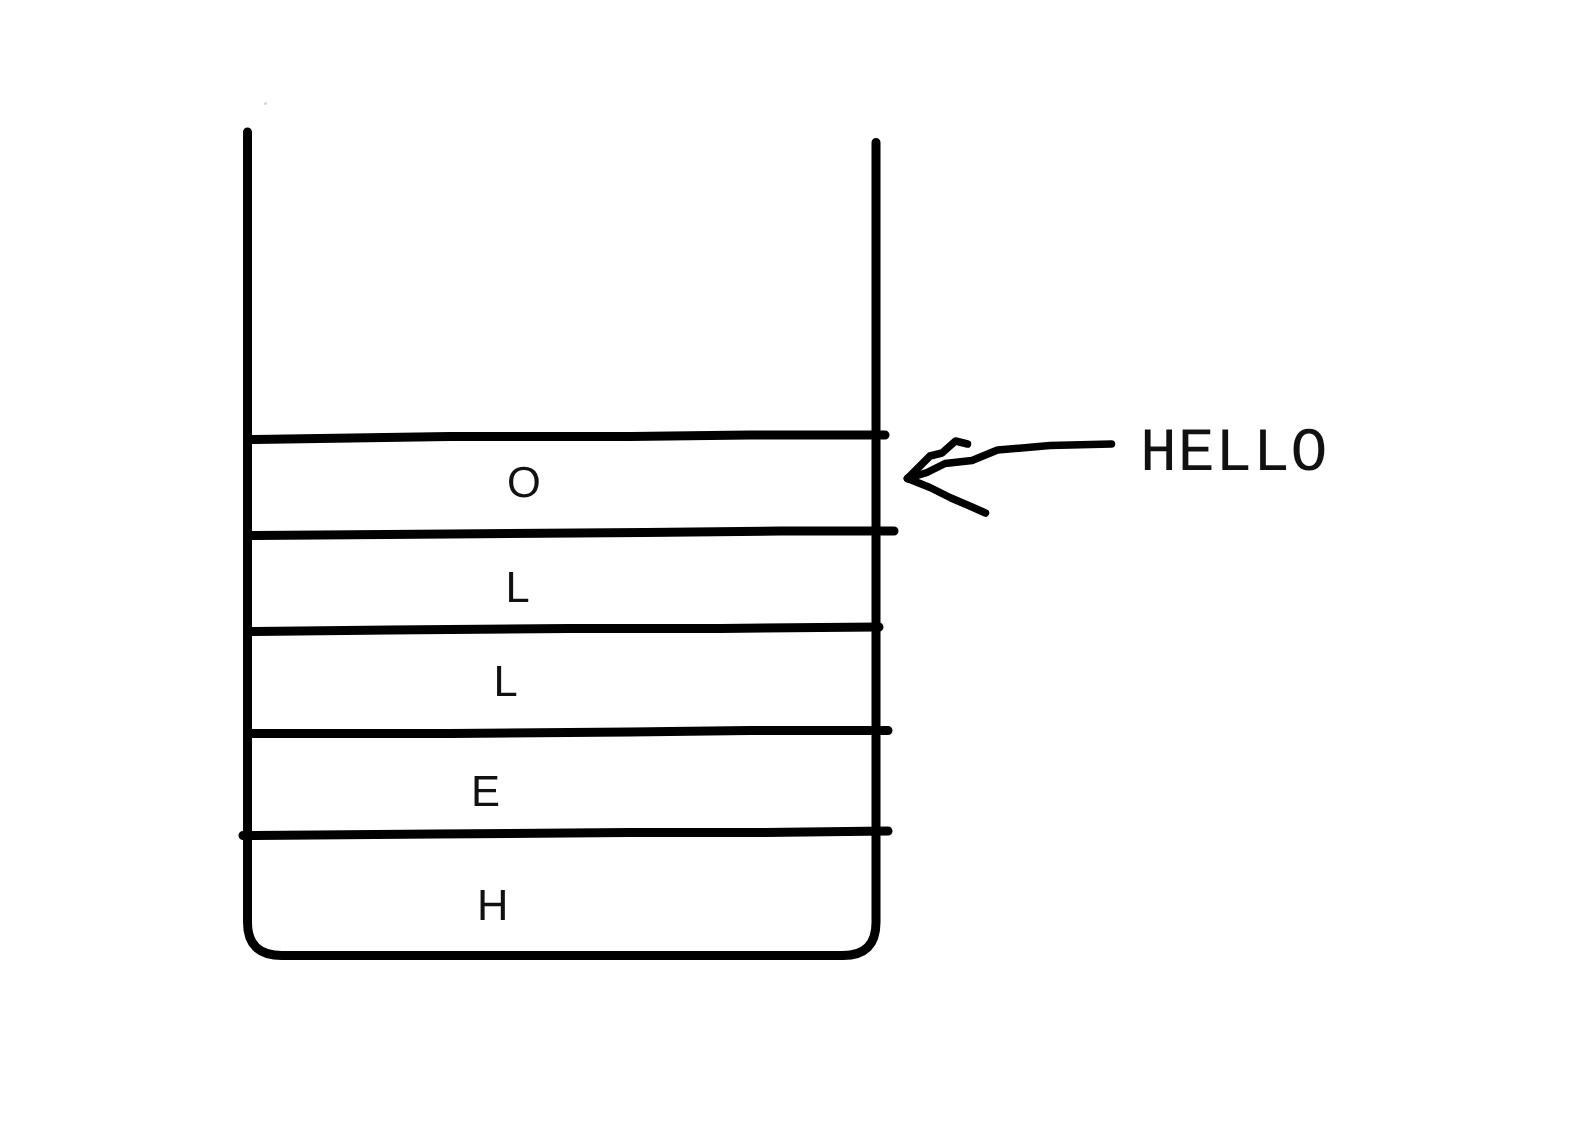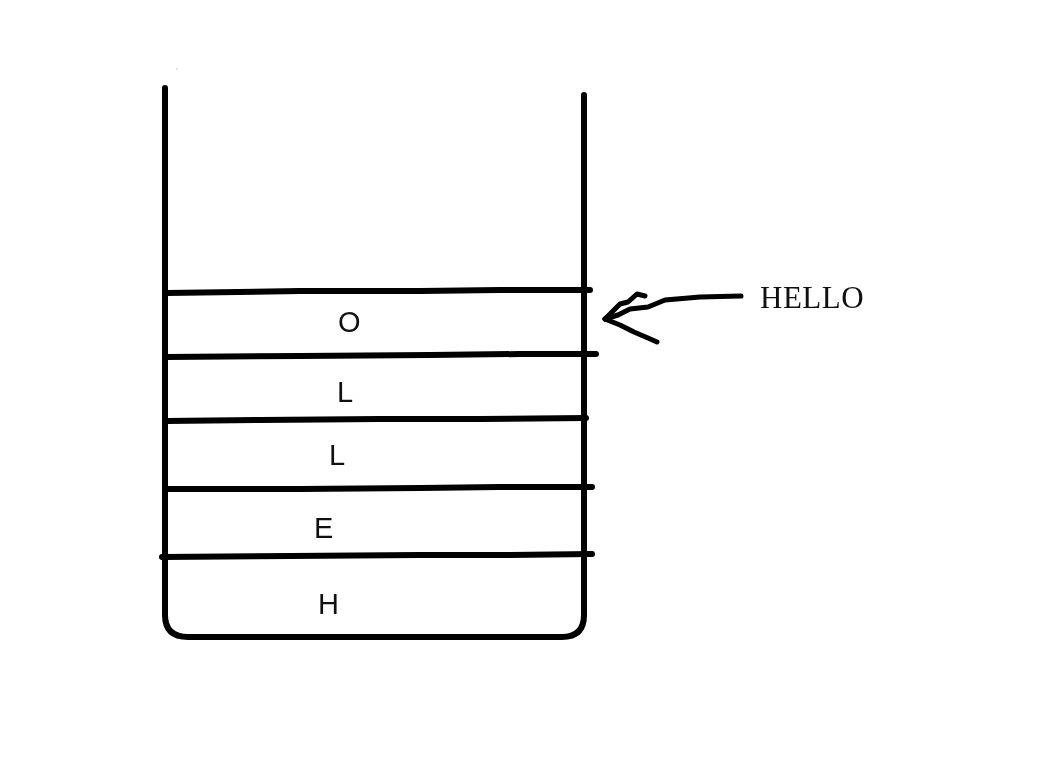--- a/index.html
+++ b/index.html
@@ -37,22 +37,22 @@
     font-size: 29px;
     color: #111111;
     line-height: 1;
     white-space: pre;
     user-select: none;
   }
   #annotation-label {
     position: absolute;
     left: 760px;
     top: 280px;
-    font-family: Liberation Serif, serif;
-    font-size: 31px;
+    font-family: Liberation Mono, monospace;
+    font-size: 41px;
     letter-spacing: 0.5px;
     color: #111111;
     white-space: pre;
     user-select: none;
   }
   .speck {
     position: absolute;
     width: 2px;
     height: 2px;
     background: #d8d8d8;

